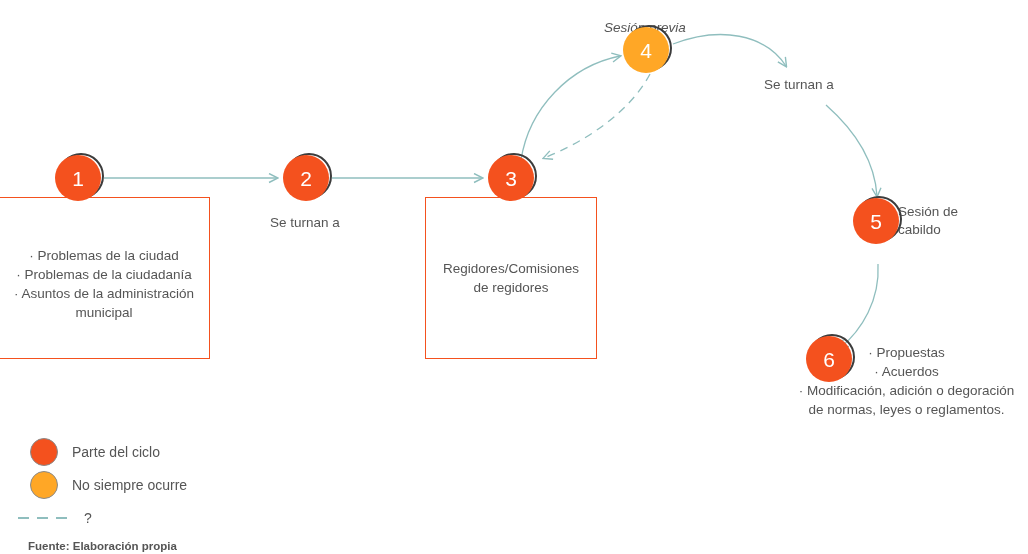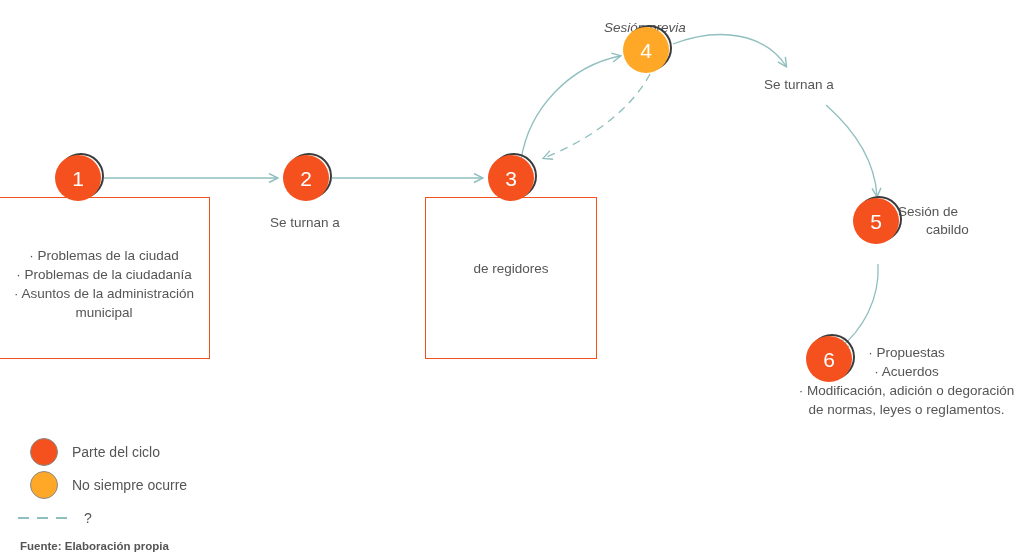--- a/index.html
+++ b/index.html
@@ -74,20 +74,21 @@
   <div class="box" style="left:-2px;top:197px;width:212px;height:162px;"></div>
   <div style="position:absolute;left:-2px;top:246px;width:212px;text-align:center;font-size:13.5px;line-height:19px;color:#555555;">
     <div>· Problemas de la ciudad</div>
     <div>· Problemas de la ciudadanía</div>
     <div>· Asuntos de la administración</div>
     <div>municipal</div>
   </div>
 
   <div class="box" style="left:425px;top:197px;width:172px;height:162px;"></div>
   <div style="position:absolute;left:425px;top:259px;width:172px;text-align:center;font-size:13.5px;line-height:19px;color:#555555;">
+    <div>Regidores/Comisiones</div>
     <div>de regidores</div>
   </div>
 
   <div class="node-ring" style="left:58px;top:153px;"></div>
   <div class="node red" style="left:55px;top:155px;">
     <span>1</span>
   </div>
 
   <div class="node-ring" style="left:286px;top:153px;"></div>
   <div class="node red" style="left:283px;top:155px;">
@@ -115,33 +116,33 @@
   </div>
 
   <div class="lbl" style="left:604px;top:19px;font-style:italic;">Sesión previa</div>
 
   <div class="lbl" style="left:270px;top:214px;">Se turnan a</div>
 
   <div class="lbl" style="left:764px;top:76px;">Se turnan a</div>
 
   <div style="position:absolute;left:898px;top:203px;width:110px;font-size:13.5px;line-height:18px;color:#555555;text-align:left;">
     <div>Sesión de</div>
-    <div style="padding-left:28px;">cabildo</div>
+    <div style="padding-left:0;">cabildo</div>
   </div>
 
   <div style="position:absolute;left:785px;top:343px;width:243px;text-align:center;font-size:13.5px;line-height:19px;color:#555555;">
     <div>· Propuestas</div>
     <div>· Acuerdos</div>
     <div>· Modificación, adición o degoración</div>
     <div>de normas, leyes o reglamentos.</div>
   </div>
 
   <div class="legend-dot red" style="left:30px;top:438px;"></div>
   <div class="legend-text" style="left:72px;top:444px;">Parte del ciclo</div>
 
   <div class="legend-dot amber" style="left:30px;top:471px;"></div>
   <div class="legend-text" style="left:72px;top:477px;">No siempre ocurre</div>
 
   <div class="qmark" style="left:84px;top:510px;">?</div>
 
-  <div class="source" style="left:20px;top:540px;">Fuente: Elaboración propia</div>
+  <div class="source" style="left:28px;top:540px;">Fuente: Elaboración propia</div>
 
 </div>
 
 </body></html>

